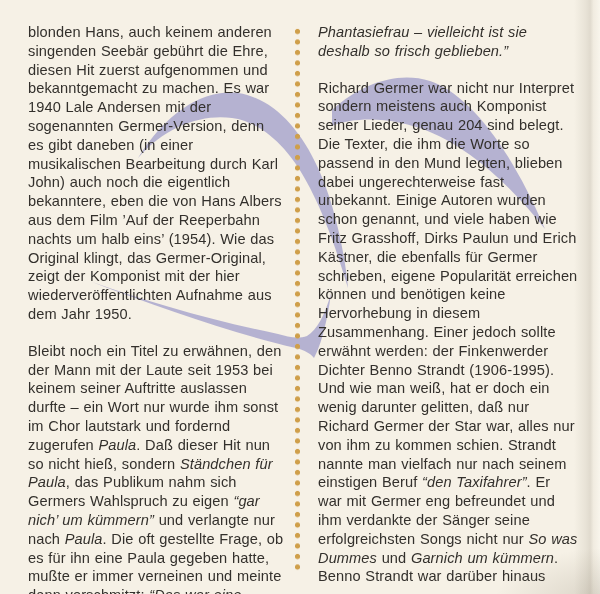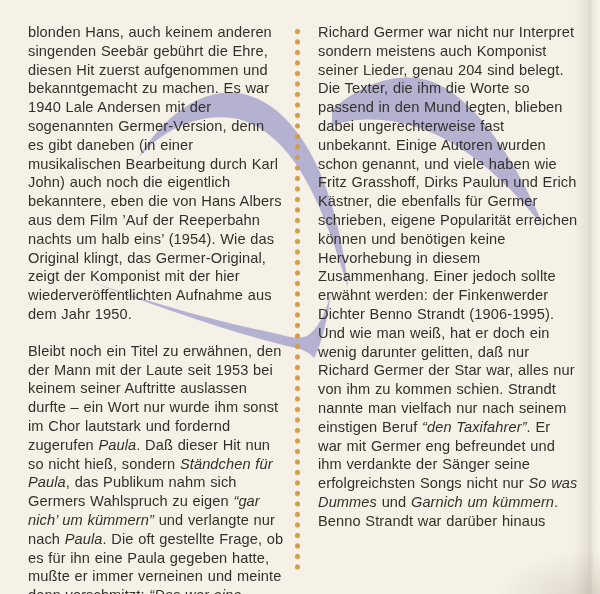--- a/index.html
+++ b/index.html
@@ -74,18 +74,19 @@
   </svg>
 
   <div class="dots"></div>
 
   <div class="col col-left">
     <p><span>blonden Hans, auch keinem anderen singenden Seebär gebührt die Ehre, diesen Hit zuerst aufgenommen und bekanntgemacht zu machen. Es war 1940 Lale Andersen mit der sogenannten Germer-Version, denn es gibt daneben (in einer musikalischen Bearbeitung durch Karl John) auch noch die eigentlich bekanntere, eben die von Hans Albers aus dem Film ’Auf der Reeperbahn nachts um halb eins’ (1954). Wie das Original klingt, das Germer-Original, zeigt der Komponist mit der hier wiederveröffentlichten Aufnahme aus dem Jahr 1950.</span></p>
     <p><span>Bleibt noch ein Titel zu erwähnen, den der Mann mit der Laute seit 1953 bei keinem seiner Auftritte auslassen durfte – ein Wort nur wurde ihm sonst im Chor lautstark und fordernd zugerufen </span><em>Paula</em><span>. Daß dieser Hit nun so nicht hieß, sondern </span><em>Ständchen für Paula</em><span>, das Publikum nahm sich Germers Wahlspruch zu eigen </span><em>“gar nich’ um kümmern”</em><span> und verlangte nur nach </span><em>Paula</em><span>. Die oft gestellte Frage, ob es für ihn eine Paula gegeben hatte, mußte er immer verneinen und meinte dann verschmitzt: </span><em>“Das war eine</em></p>
   </div>
 
   <div class="col col-right">
+    <p><em>Phantasiefrau – vielleicht ist sie deshalb so frisch geblieben.”</em></p>
     <p><span>Richard Germer war nicht nur Interpret sondern meistens auch Komponist seiner Lieder, genau 204 sind belegt. Die Texter, die ihm die Worte so passend in den Mund legten, blieben dabei ungerechterweise fast unbekannt. Einige Autoren wurden schon genannt, und viele haben wie Fritz Grasshoff, Dirks Paulun und Erich Kästner, die ebenfalls für Germer schrieben, eigene Popularität erreichen können und benötigen keine Hervorhebung in diesem Zusammenhang. Einer jedoch sollte erwähnt werden: der Finkenwerder Dichter Benno Strandt (1906-1995). Und wie man weiß, hat er doch ein wenig darunter gelitten, daß nur Richard Germer der Star war, alles nur von ihm zu kommen schien. Strandt nannte man vielfach nur nach seinem einstigen Beruf </span><em>“den Taxifahrer”</em><span>. Er war mit Germer eng befreundet und ihm verdankte der Sänger seine erfolgreichsten Songs nicht nur </span><em>So was Dummes</em><span> und </span><em>Garnich um kümmern</em><span>. Benno Strandt war darüber hinaus</span></p>
   </div>
 
   <div class="edge-right"></div>
   <div class="corner-curl"></div>
 </div>
 
 </body></html>

